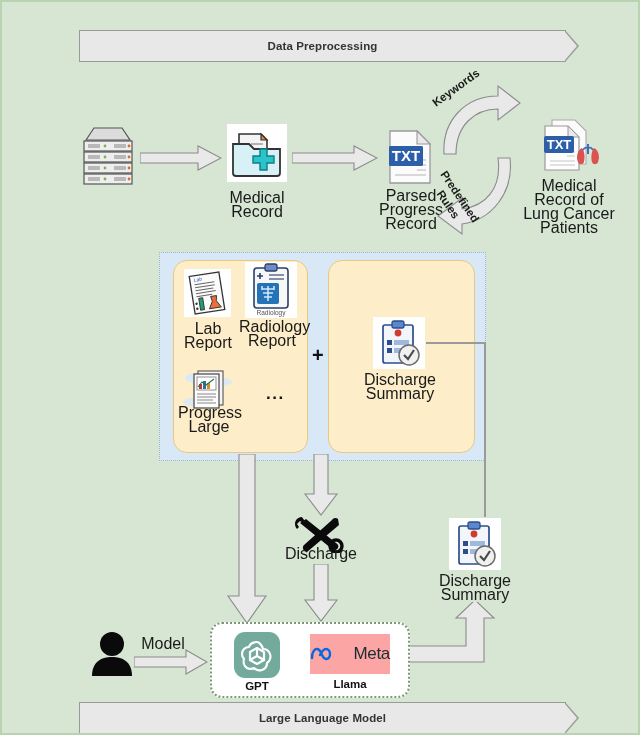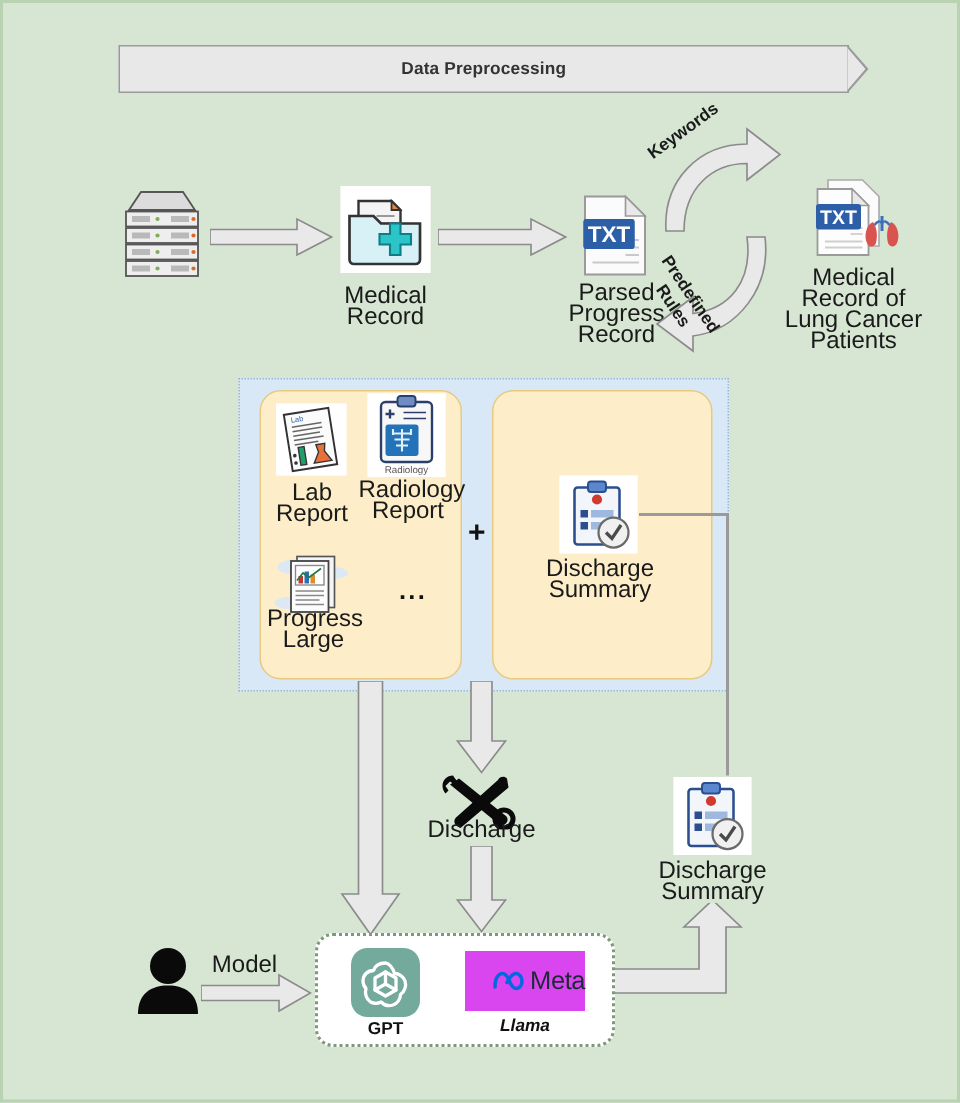--- a/index.html
+++ b/index.html
@@ -58,21 +58,21 @@
   #llm-box{
     position:absolute;left:208px;top:620px;width:196px;height:72px;
     background:#fff;border:2px dotted #7d9a78;border-radius:12px;
   }
   .gptlogo{
     position:absolute;left:22px;top:8px;width:46px;height:46px;
     background:#74aa9c;border-radius:11px;
   }
   .metalogo{
     position:absolute;left:98px;top:10px;width:80px;height:40px;
-    background:#d946ef;display:flex;align-items:center;justify-content:flex-end;
+    background:#fca5a5;display:flex;align-items:center;justify-content:space-between;
   }
   .metatext{font-size:17px;color:#1c2b33;letter-spacing:-0.3px;}
   .llmcap{position:absolute;font-size:11.5px;font-weight:bold;color:#111;}
   
   .rot{
     position:absolute;font-size:11.5px;font-weight:bold;color:#1a1a1a;
     white-space:nowrap;
   }
   
   .conn{position:absolute;background:#9a9a9a;}
@@ -394,17 +394,21 @@
       </svg>
     </div>
     <div class="llmcap" style="left:22px;top:56px;width:46px;text-align:center;">GPT</div>
 
     <div class="metalogo">
       <svg width="22" height="18" viewBox="0 0 22 18" style="margin-right:3px;">
         <path d="M2 13 C2 6 5 4 7 4 C10 4 11 8 12 10 C13 12 14 14 16 14 C19 14 20 11 20 9 C20 6 18 4 16 4 C13 4 11 8 10 10" fill="none" stroke="#0668e1" stroke-width="2.4" stroke-linecap="round"></path>
       </svg>
       <span class="metatext">Meta</span>
     </div>
-    <div class="llmcap" style="left:98px;top:54px;width:80px;text-align:center;font-style:italic;">Llama</div>
-  </div>
-
+    <div class="llmcap" style="left:98px;top:54px;width:80px;text-align:center;">Llama</div>
+  </div>
+
+  <div class="banner" style="left:77px;top:700px;width:485px;">
+    <span>Large Language Model</span>
+    <span class="tail"></span>
+  </div>
 
 </div>
 
 </body></html>

